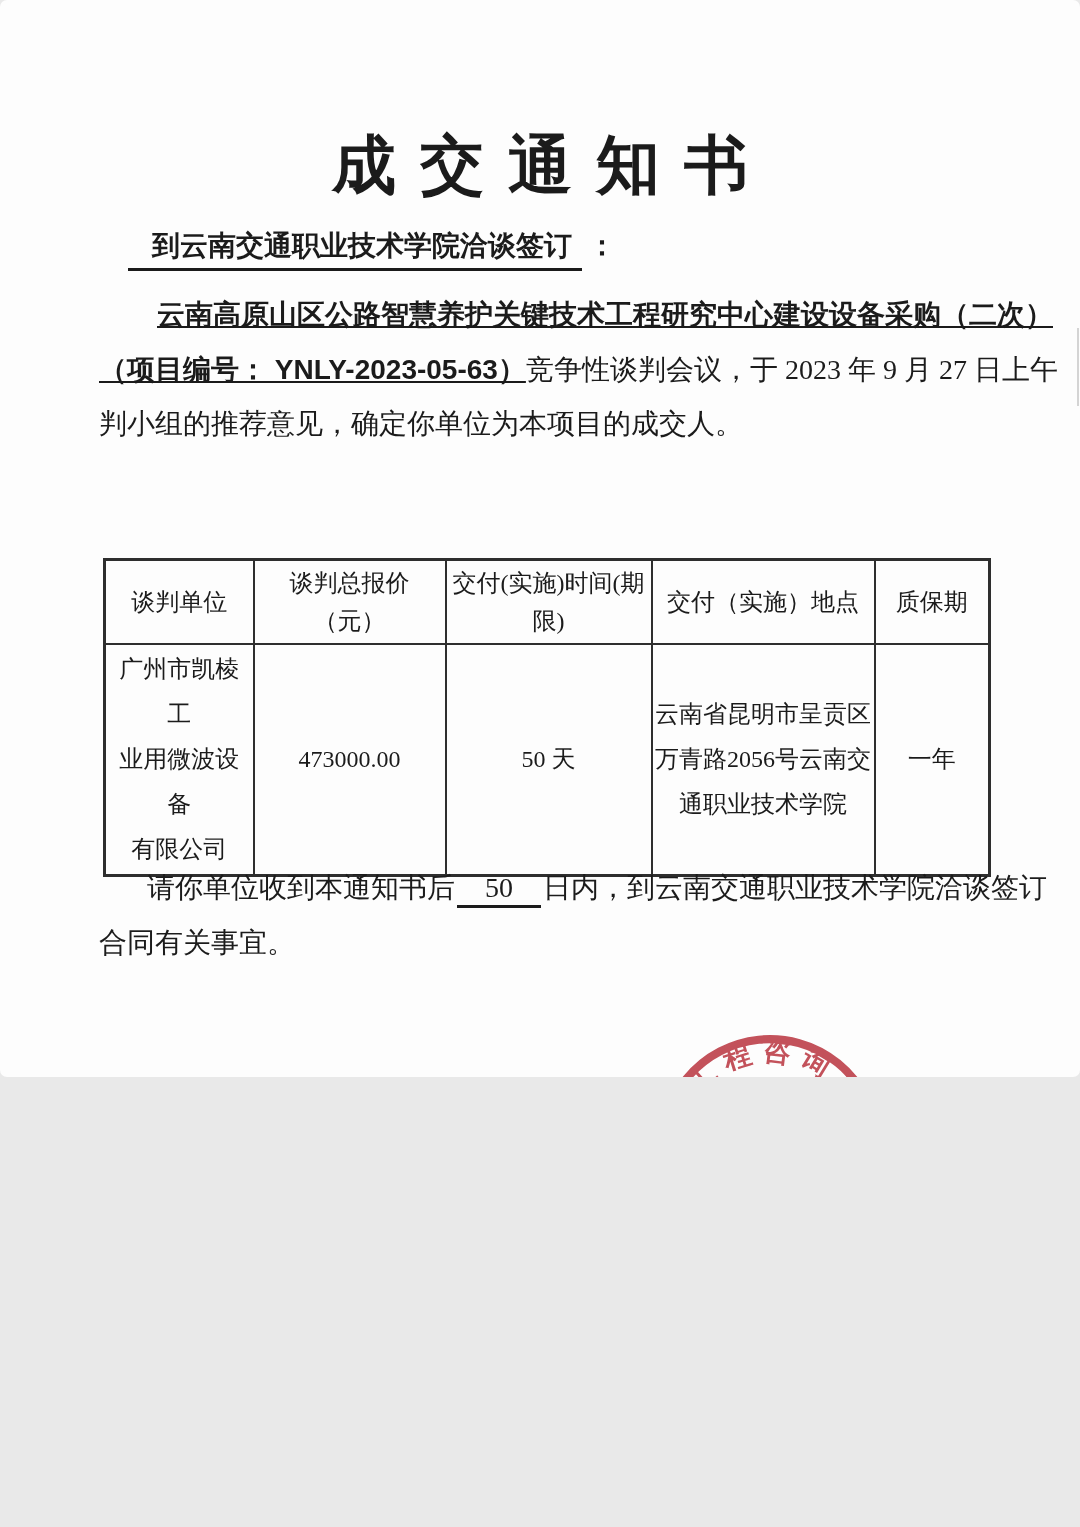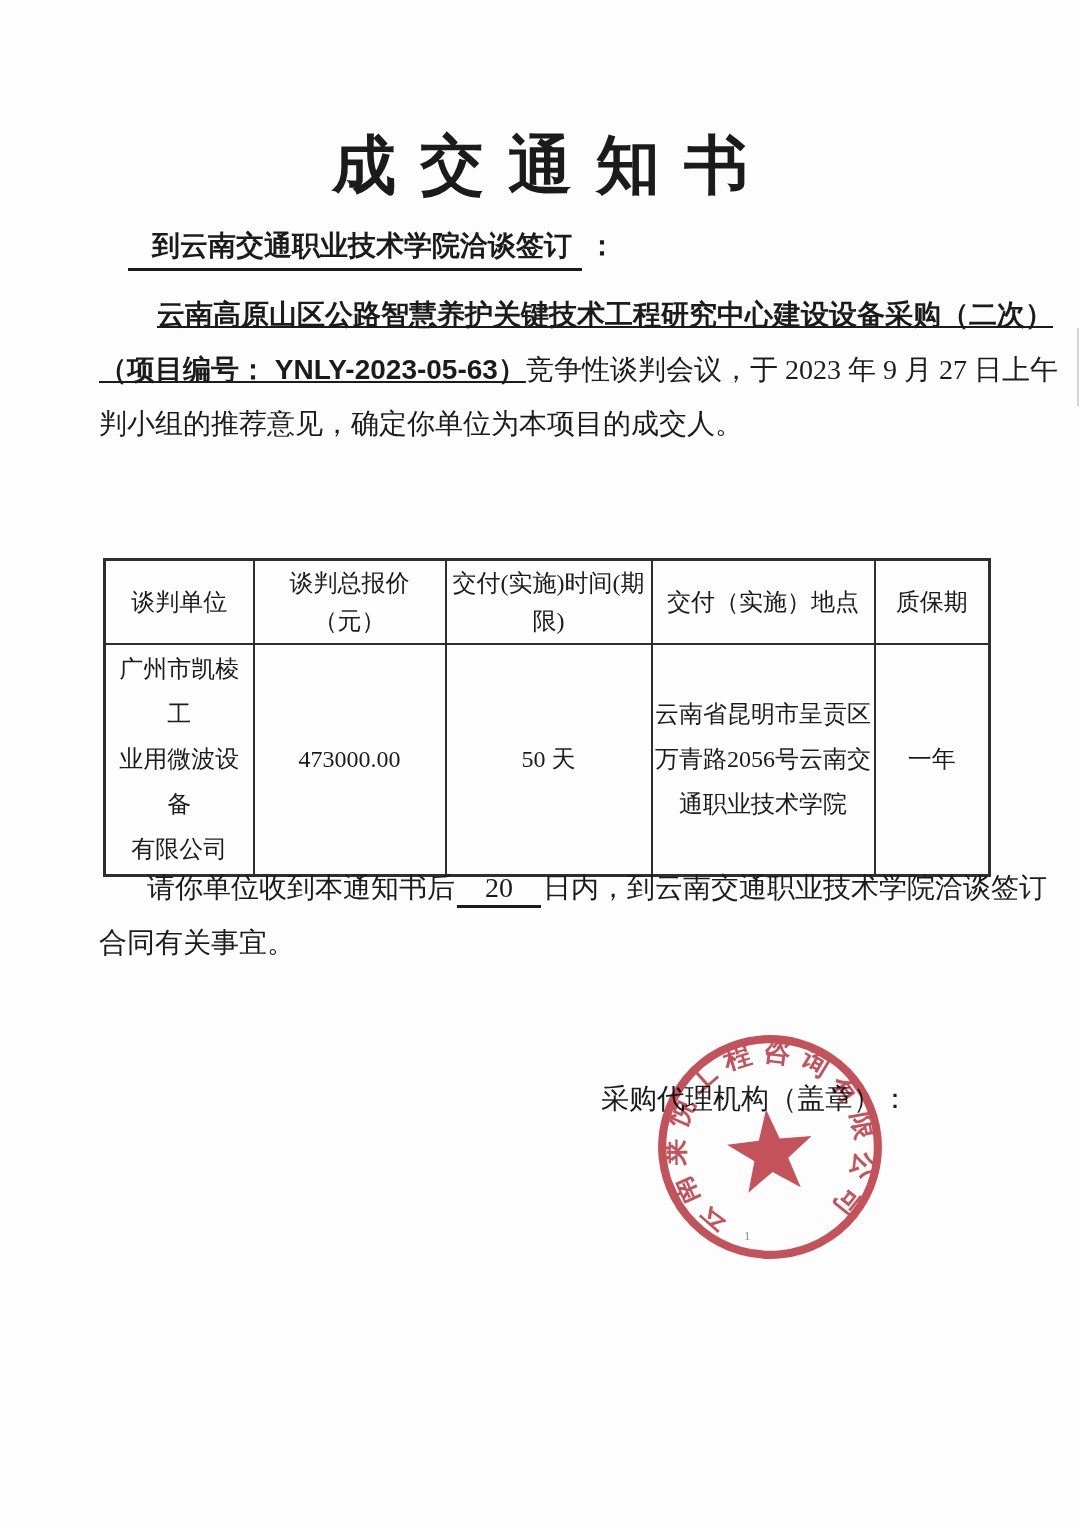--- a/index.html
+++ b/index.html
@@ -1,24 +1,25 @@
 <!DOCTYPE html>
 <html style="--stamp-color: #bd3a45;"><head>
 <meta charset="utf-8">
 <style>
   * { margin:0; padding:0; box-sizing:border-box; }
   html,body { background:#e9e9e9; }
   .page {
     position:relative;
-    width:1080px; height:1527px;
+    width:1080px; height:1077px;
     margin:0 auto;
     background:#fdfdfd;
     font-family:"Liberation Serif", serif;
     color:#1b1b1b;
     overflow:hidden;
+    border-radius:7px;
   }
   .doc-title {
     position:absolute; top:122px; left:0; right:0;
     text-align:center;
     font-size:64px; font-weight:bold;
     letter-spacing:24px;
     text-indent:24px;
     white-space:nowrap;
   }
   .addressee {
@@ -164,21 +165,21 @@
         </td>
         <td>
           <div>一年</div>
         </td>
       </tr>
     </tbody>
   </table>
 
   <div class="notice">
     <div class="line indent">
-      <span>请你单位收到本通知书后</span><span class="days-underline"><span>20</span></span><span>日内，到云南交通职业技术学院洽谈签订</span>
+      <span>请你单位收到本通知书后</span><span class="days-underline"><span>50</span></span><span>日内，到云南交通职业技术学院洽谈签订</span>
     </div>
     <div class="line">合同有关事宜。</div>
   </div>
 
   <div class="signature">
     <div>采购代理机构（盖章）：</div>
   </div>
 
   <svg class="stamp" viewBox="0 0 230 230" xmlns="http://www.w3.org/2000/svg">
     <defs>

